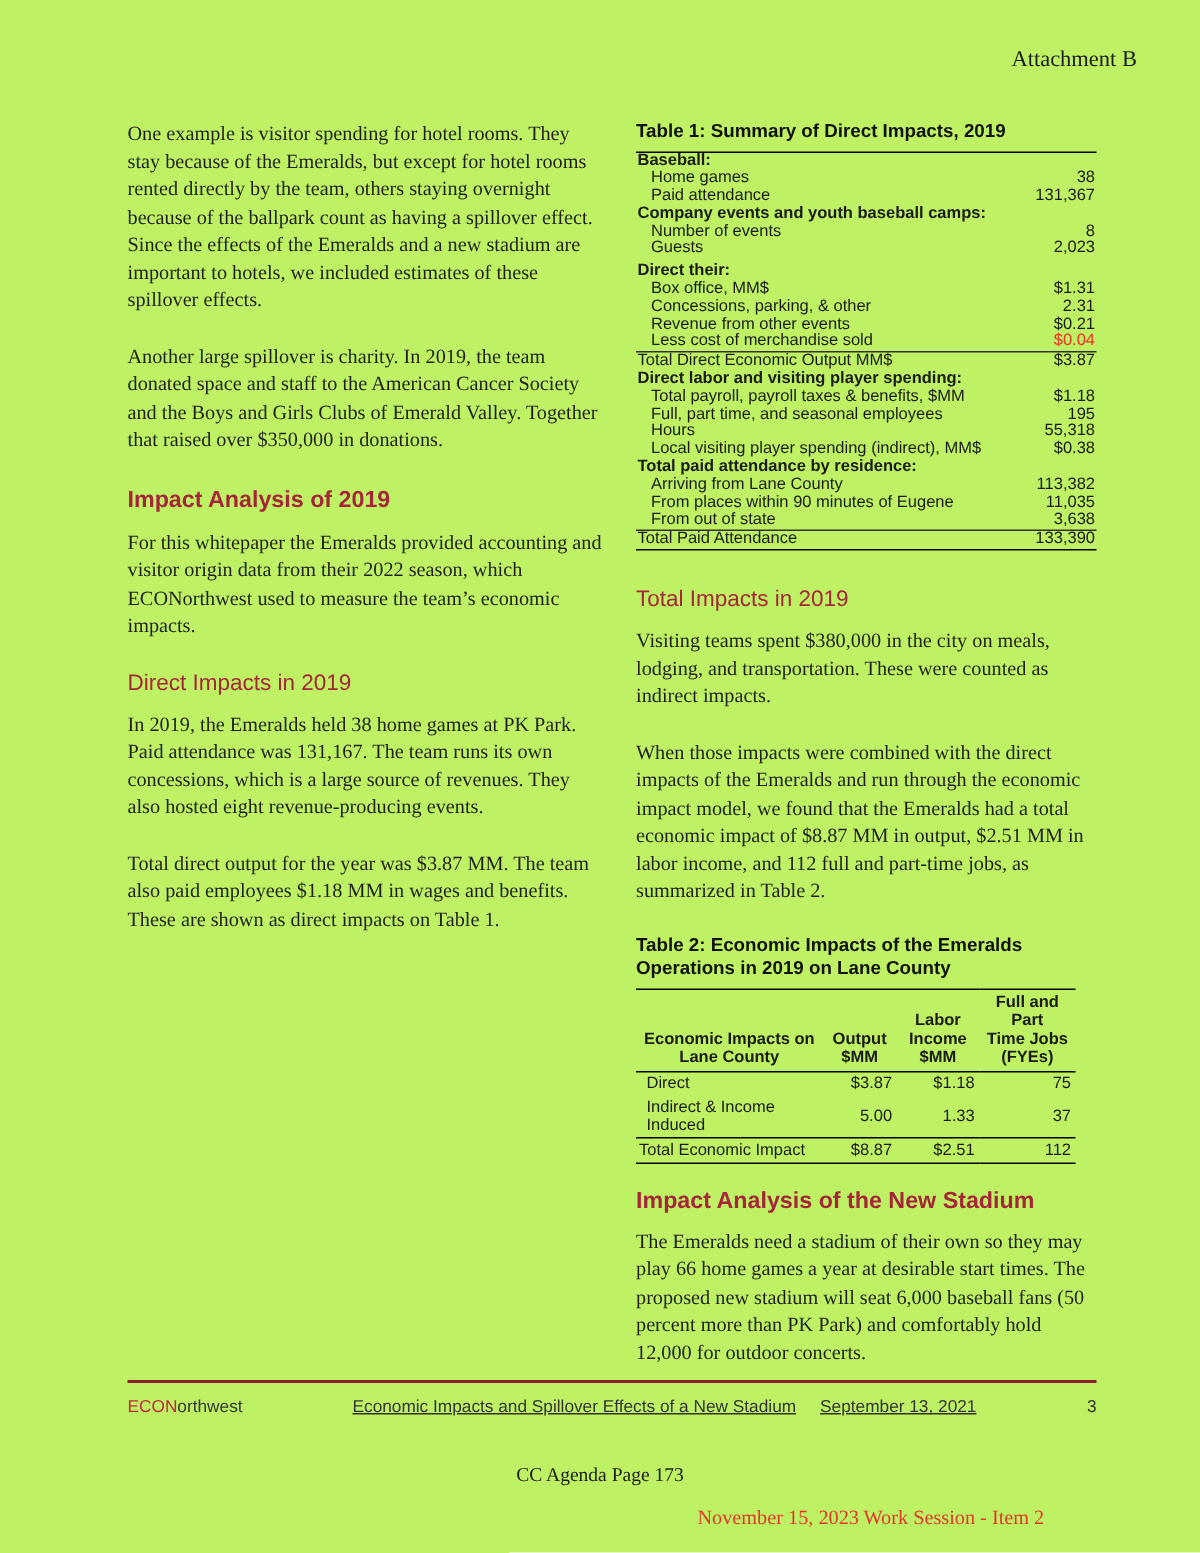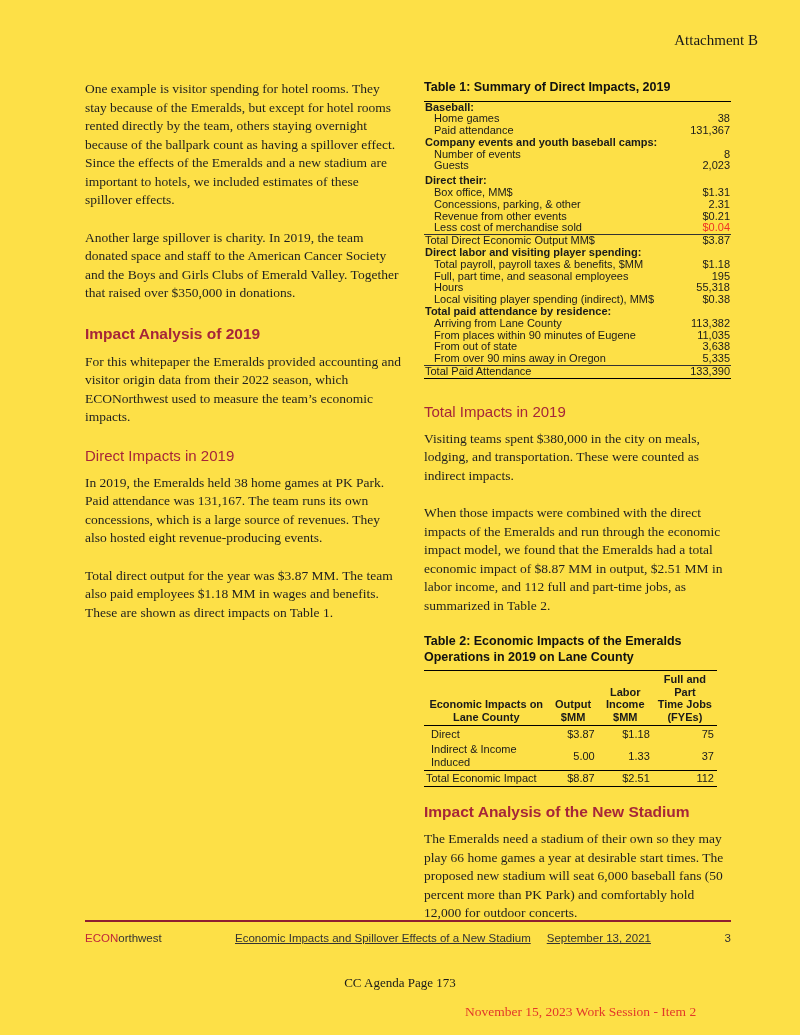--- a/index.html
+++ b/index.html
@@ -1,16 +1,16 @@
 <!DOCTYPE html>
 <html><head>
 <meta charset="utf-8">
 <style>
   html,body{margin:0;padding:0;background:#ffffff;}
-  .page{position:relative;width:800px;height:1035px;background:#fde047;overflow:hidden;
+  .page{position:relative;width:800px;height:1035px;background:#bef264;overflow:hidden;
         font-family:"Liberation Serif",serif;color:#1f1f1f;}
 
   .attachment{position:absolute;top:32px;right:42px;font-size:15px;color:#1a1a1a;}
 
   .columns{position:absolute;top:78px;left:85px;width:646px;display:flex;gap:21px;}
   .col-left{width:318px;}
   .col-right{width:307px;}
 
   .body-p{font-size:13.5px;line-height:18.5px;margin:0 0 19px 0;text-align:left;}
   .h-red-bold{font-family:"Liberation Sans",sans-serif;font-weight:bold;font-size:15.5px;
@@ -166,24 +166,20 @@
             <span class="val">113,382</span>
           </div>
           <div class="t1row ind">
             <span class="lab">From places within 90 minutes of Eugene</span>
             <span class="val">11,035</span>
           </div>
           <div class="t1row ind">
             <span class="lab">From out of state</span>
             <span class="val">3,638</span>
           </div>
-          <div class="t1row ind">
-            <span class="lab">From over 90 mins away in Oregon</span>
-            <span class="val">5,335</span>
-          </div>
           <div class="t1row rule">
             <span class="lab">Total Paid Attendance</span>
             <span class="val">133,390</span>
           </div>
         </div>
 
       <div class="h-red">Total Impacts in 2019</div>
       <p class="body-p">Visiting teams spent $380,000 in the city on meals, lodging, and transportation. These were counted as indirect impacts.</p>
       <p class="body-p">When those impacts were combined with the direct impacts of the Emeralds and run through the economic impact model, we found that the Emeralds had a total economic impact of $8.87 MM in output, $2.51 MM in labor income, and 112 full and part-time jobs, as summarized in Table 2.</p>
 

